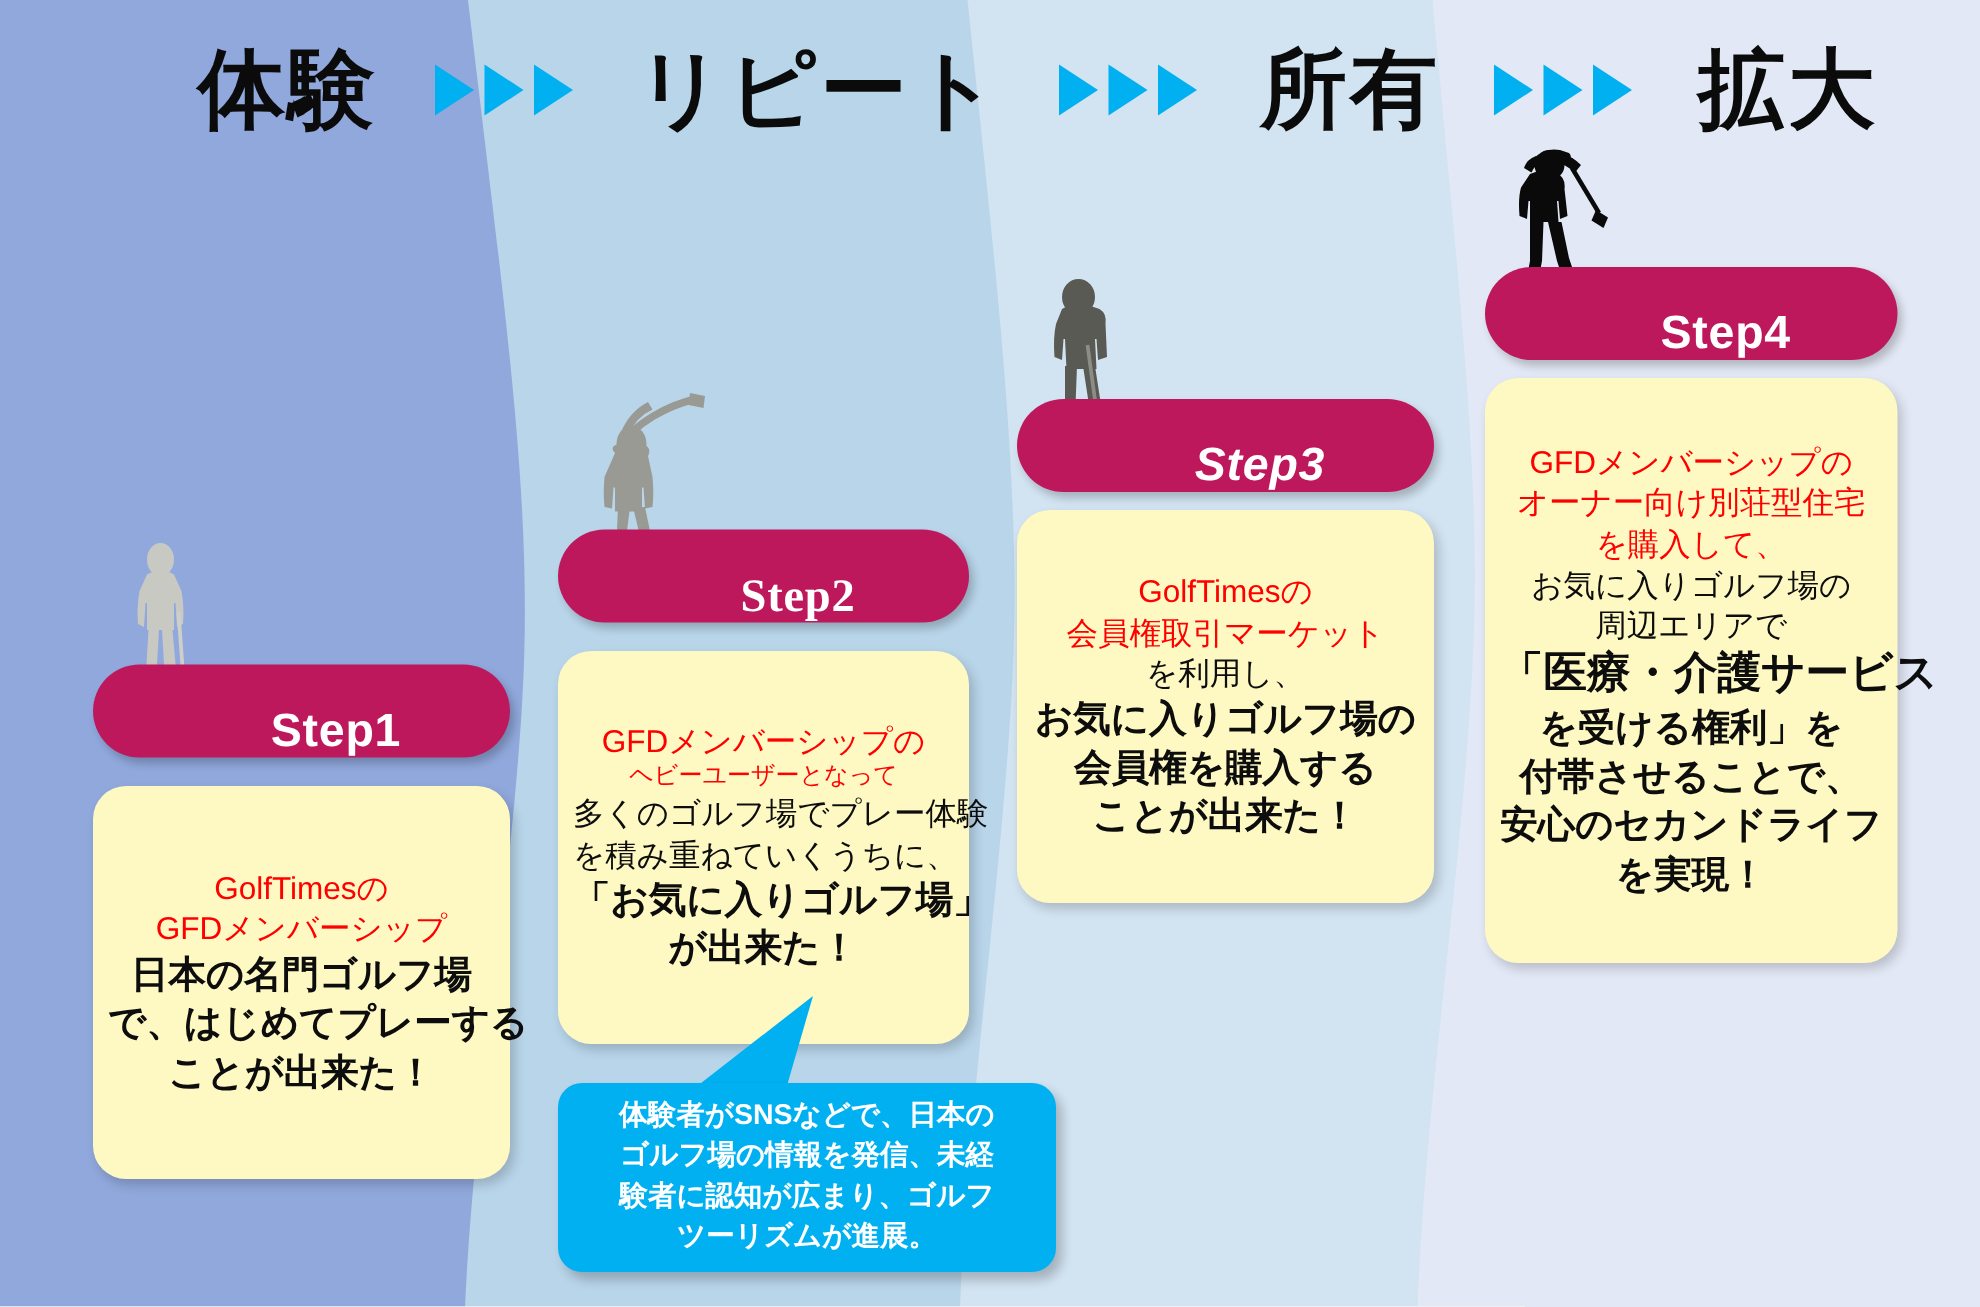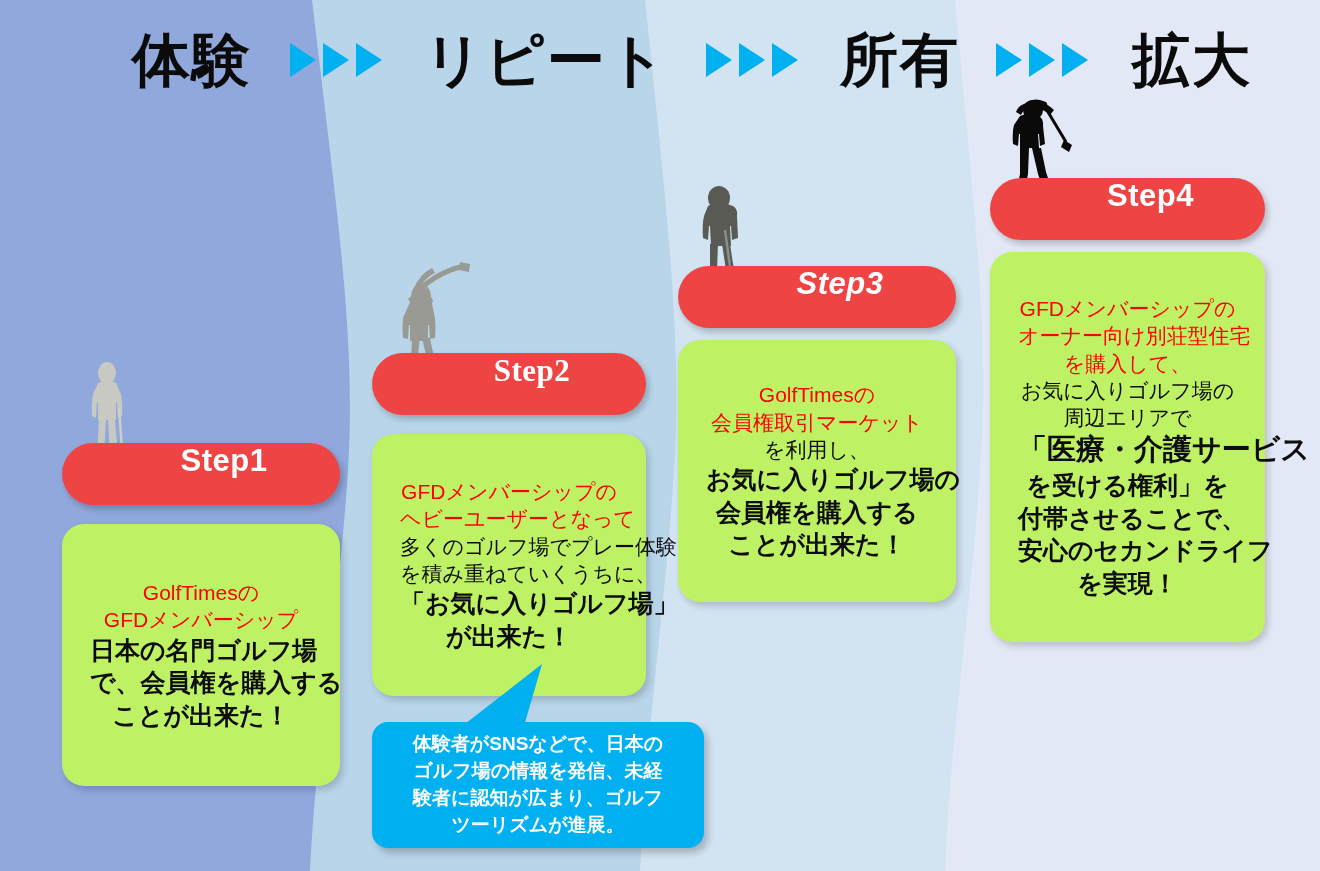--- a/index.html
+++ b/index.html
@@ -72,47 +72,47 @@
     position: absolute;
     z-index: 6;
     pointer-events: none;
   }
   .golfer svg { display: block; }
 
   .pill {
     position: absolute;
     height: 62px;
     border-radius: 34px;
-    background: #ef4444;
+    background: #be185d;
     box-shadow: 3px 4px 6px rgba(0,0,0,0.22);
     z-index: 7;
     display: flex;
-    align-items: flex-start;
+    align-items: flex-end;
   }
   .pill-label {
     color: #ffffff;
     font-size: 31px;
     font-weight: 700;
     width: 100%;
     text-align: center;
     padding-left: 46px;
     letter-spacing: 0.5px;
   }
 
   .card {
     position: absolute;
-    background: #bef264;
+    background: #fef9c3;
     border-radius: 22px;
     box-shadow: 3px 4px 7px rgba(0,0,0,0.18);
     z-index: 6;
     display: flex;
     flex-direction: column;
     align-items: center;
     justify-content: center;
-    padding: 14px 28px;
+    padding: 14px 10px;
   }
   .card p {
     width: 100%;
     text-align: center;
     line-height: 1.30;
     white-space: nowrap;
   }
   .ln-red    { color: #ff0000; font-weight: 400; }
   .ln-black  { color: #0d0d0d; font-weight: 400; }
   .ln-bold   { color: #0d0d0d; font-weight: 700; }
@@ -197,21 +197,21 @@
         <path d="M42,116 l10,3" stroke="#cfcfca" stroke-width="3.5" fill="none"></path>
       </svg>
     </div>
     <div class="pill" style="left:62px; top:443px; width:278px;">
       <span class="pill-label">Step1</span>
     </div>
     <div class="card" style="left:62px; top:524px; width:278px; height:262px;">
       <p class="ln-red" style="font-size:21px">GolfTimesの</p>
       <p class="ln-red" style="font-size:21px">GFDメンバーシップ</p>
       <p class="ln-bold" style="font-size:25px">日本の名門ゴルフ場</p>
-      <p class="ln-bold" style="font-size:25px">で、会員権を購入する</p>
+      <p class="ln-bold" style="font-size:25px">で、はじめてプレーする</p>
       <p class="ln-bold" style="font-size:25px">ことが出来た！</p>
     </div>
   </div>
 
   <div class="step-group">
     <div class="golfer" style="left:388px; top:252px;">
       <svg width="100" height="140" viewBox="0 0 100 140">
         <path d="M24,48 C34,30 58,18 76,14" stroke="#9a9a94" stroke-width="5" fill="none"></path>
         <path d="M72,10 l10,2 -1,8 -10,-2 z" fill="#9a9a94"></path>
         <g fill="#9a9a94">
@@ -221,21 +221,21 @@
           <path d="M34,86 l8,0 5,24 6,22 -6,1 -7,-22 z"></path>
           <path d="M26,36 q6,-14 18,-20 l3,5 q-11,5 -16,17 z"></path>
         </g>
       </svg>
     </div>
     <div class="pill" style="left:372px; top:353px; width:274px;font-family:Liberation Serif, serif;">
       <span class="pill-label">Step2</span>
     </div>
     <div class="card" style="left:372px; top:434px; width:274px; height:262px;">
       <p class="ln-red" style="font-size:21px">GFDメンバーシップの</p>
-      <p class="ln-red" style="font-size:21px">ヘビーユーザーとなって</p>
+      <p class="ln-red" style="font-size:16px">ヘビーユーザーとなって</p>
       <p class="ln-black" style="font-size:21px">多くのゴルフ場でプレー体験</p>
       <p class="ln-black" style="font-size:21px">を積み重ねていくうちに、</p>
       <p class="ln-bold" style="font-size:25px">「お気に入りゴルフ場」</p>
       <p class="ln-bold" style="font-size:25px">が出来た！</p>
     </div>
 
     <svg class="bubble-tail" style="left:452px; top:664px;" width="120" height="80" viewBox="0 0 120 80">
       <path d="M90,0 L72,62 L0,70 Z" fill="#00b0f0"></path>
     </svg>
     <div class="bubble" style="left:372px; top:722px; width:332px; height:126px;">

